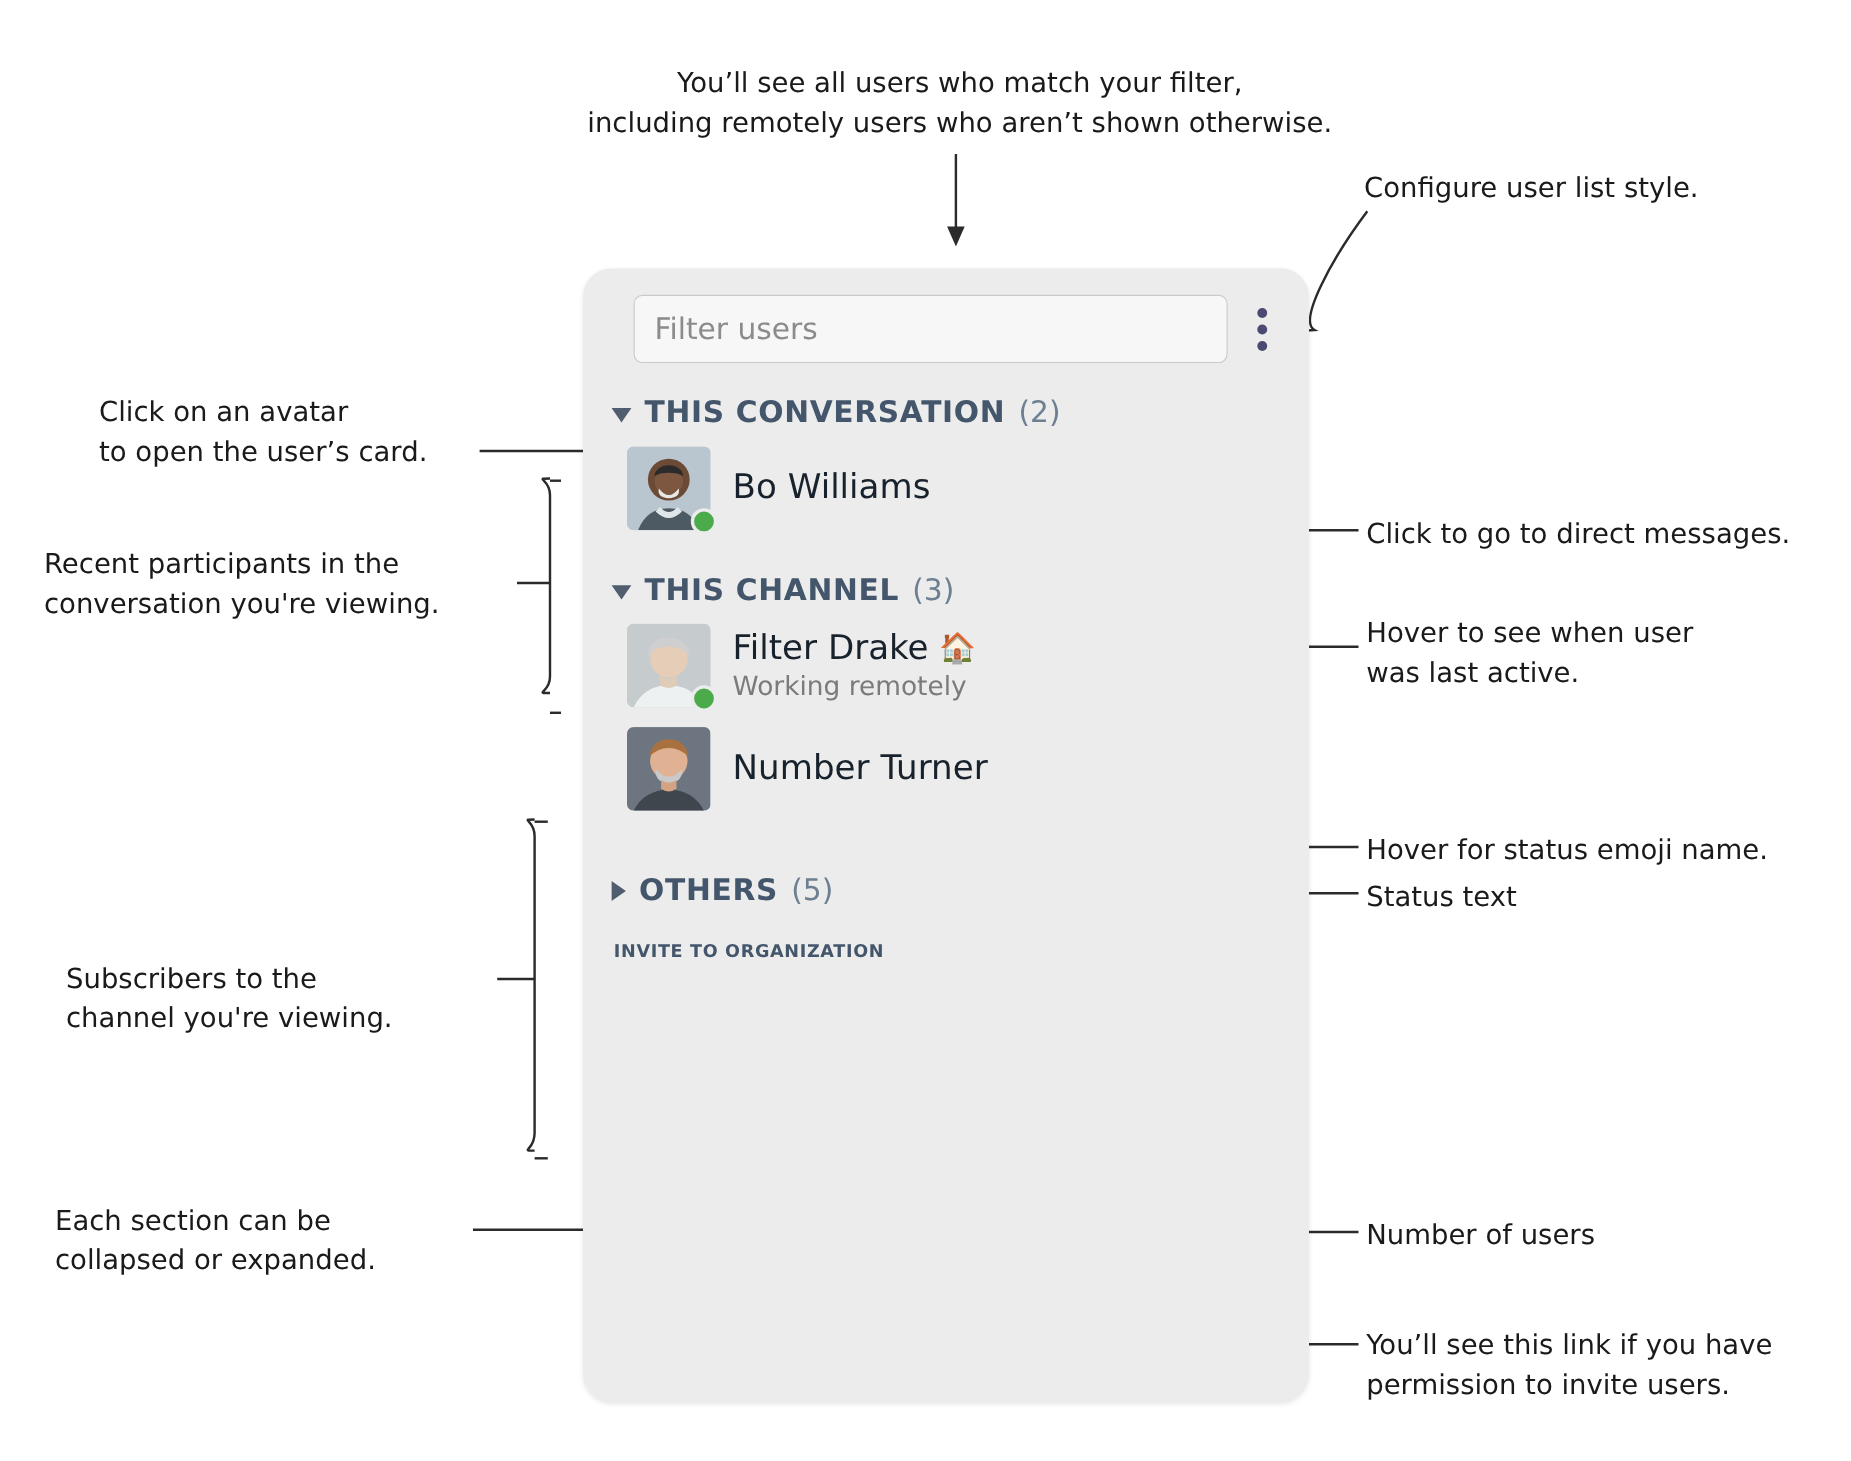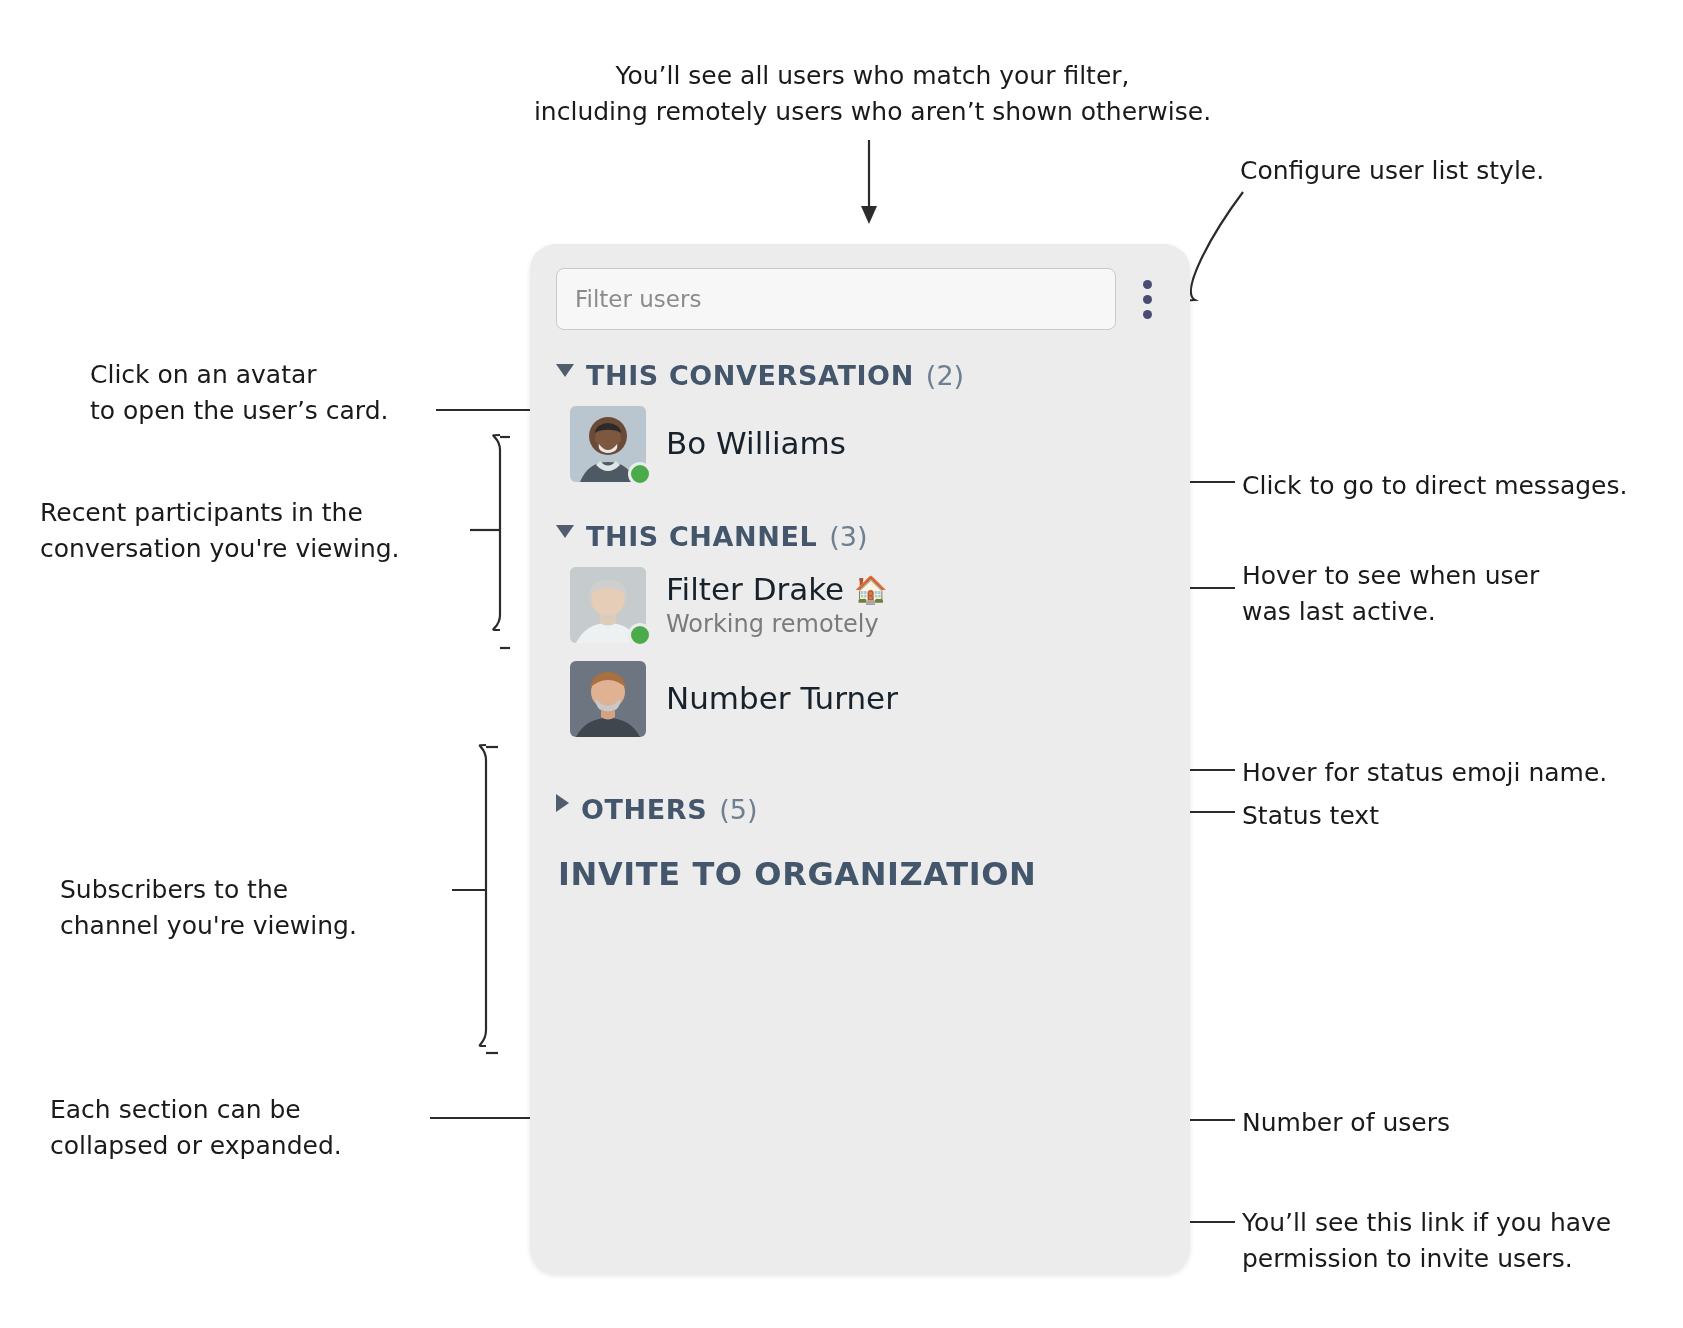--- a/index.html
+++ b/index.html
@@ -57,25 +57,26 @@
     align-items: center;
     gap: 14px;
   }
   .filter-input {
     flex: 1 1 auto;
     height: 62px;
     background: #f7f7f7;
     border: 1px solid #c9c9c9;
     border-radius: 8px;
     font-family: "DejaVu Sans", sans-serif;
-    font-size: 23px;
+    font-size: 27px;
     color: #6d6d6d;
     padding: 0 18px;
     box-sizing: border-box;
     outline: none;
+    margin-left: 20px;
   }
   .filter-input::placeholder { color: #8b8b8b; }
 
   .kebab {
     width: 34px;
     height: 62px;
     display: flex;
     flex-direction: column;
     align-items: center;
     justify-content: center;
@@ -86,21 +87,21 @@
   .kebab i {
     display: block;
     width: 9px;
     height: 9px;
     border-radius: 50%;
     background: #4a4a73;
   }
 
   .section-head {
     display: flex;
-    align-items: flex-start;
+    align-items: center;
     gap: 12px;
     margin: 30px 0 6px 0;
     cursor: pointer;
     user-select: none;
   }
   .tri {
     width: 0; height: 0;
     flex: 0 0 auto;
   }
   .tri.down {
@@ -179,21 +180,21 @@
     font-size: 24px;
     color: #7b7b7b;
     margin-top: 3px;
   }
   .emoji { font-size: 27px; }
 
   .invite {
     margin: 30px 0 0 2px;
     font-family: "DejaVu Sans", sans-serif;
     font-weight: bold;
-    font-size: 32px;
+    font-size: 16px;
     letter-spacing: .6px;
     color: #44566b;
     text-transform: uppercase;
     cursor: pointer;
   }
 </style>
 </head>
 <body>
 
 <svg id="leaders" viewBox="0 0 1683 1328" xmlns="http://www.w3.org/2000/svg">

